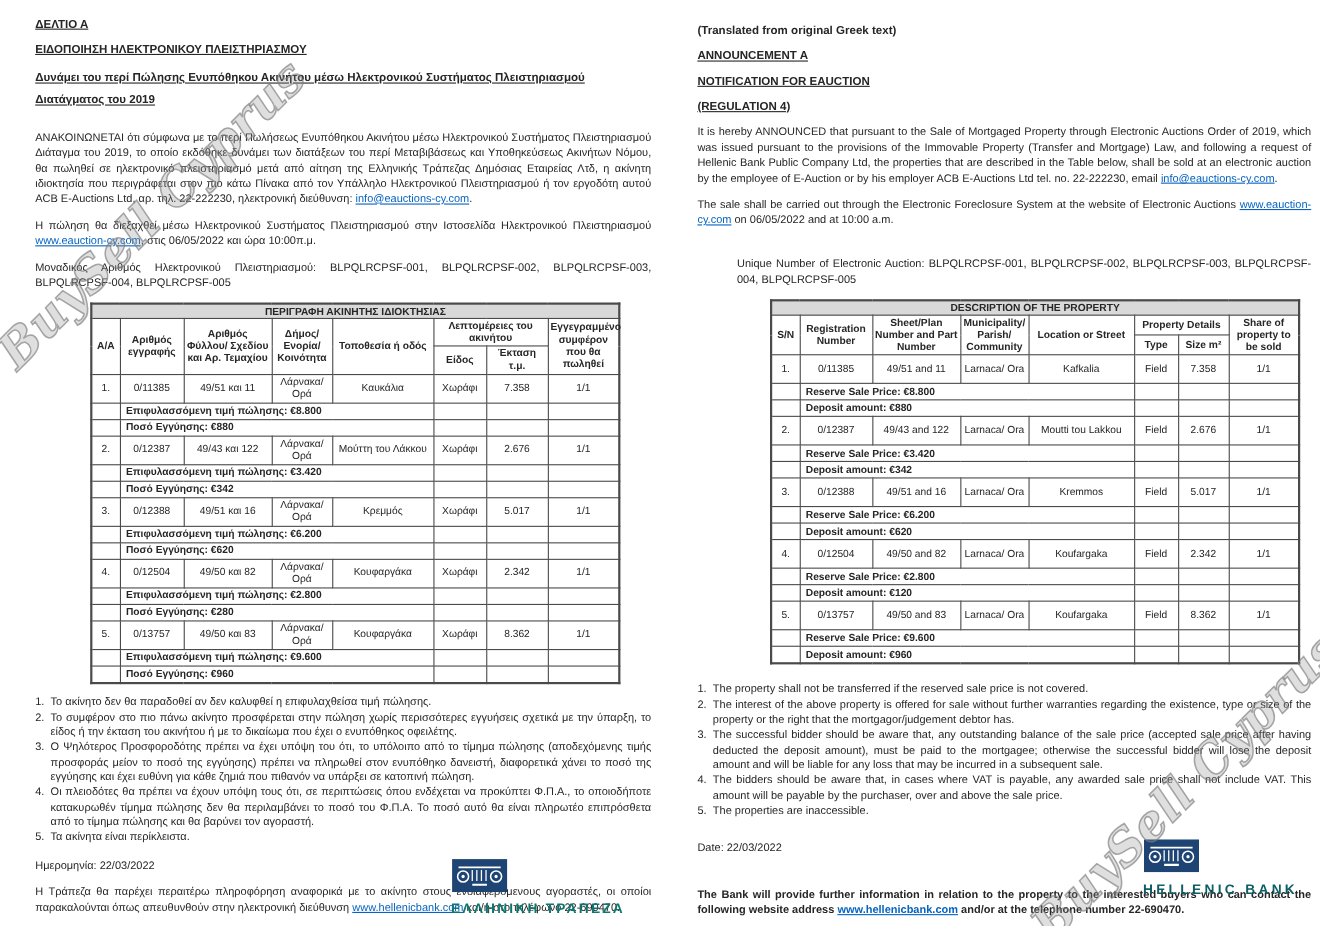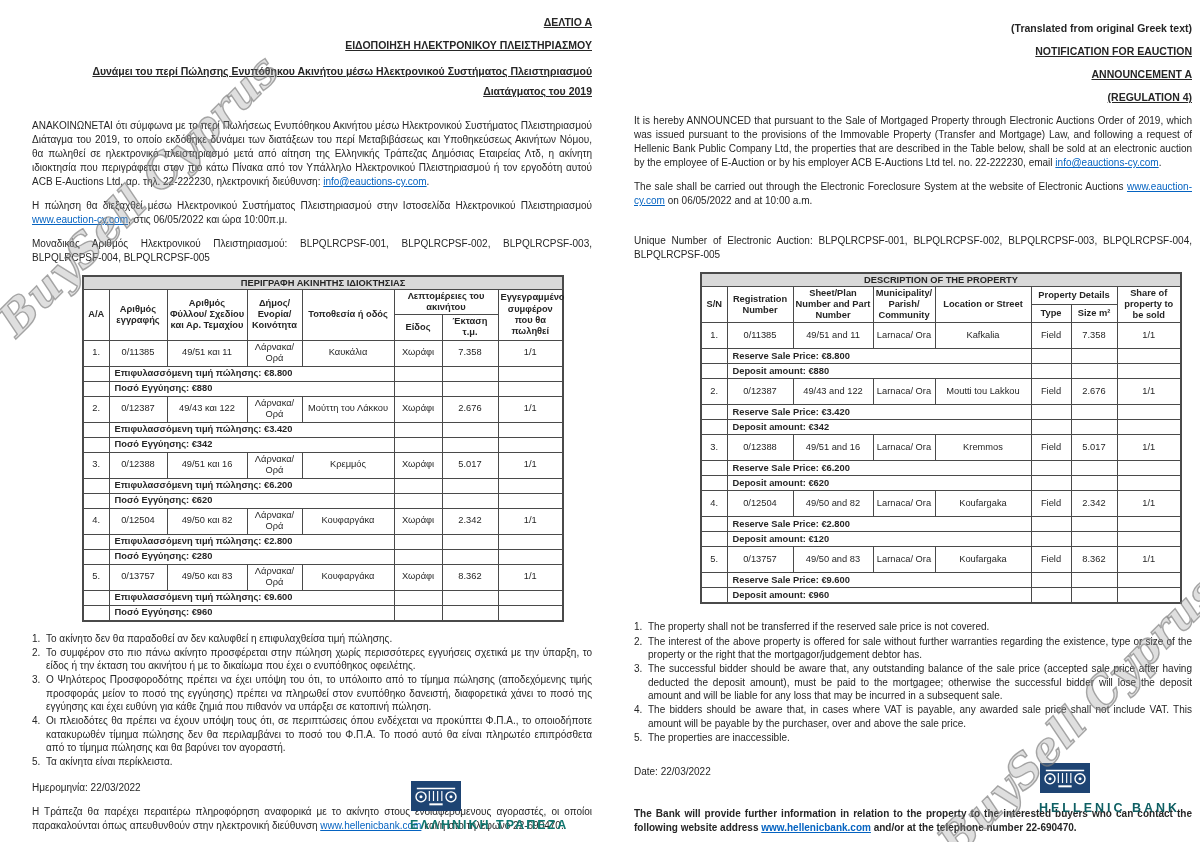--- a/index.html
+++ b/index.html
@@ -4,21 +4,21 @@
 <style>
   html,body{margin:0;padding:0;}
   body{
     width:1200px;height:842px;position:relative;overflow:hidden;
     background:#ffffff;color:#262626;
     font-family:"Liberation Sans", sans-serif;
   }
   .page{position:absolute;top:0;height:842px;background:#ffffff;}
   .page-left{left:32px;width:560px;}
   .page-right{left:634px;width:558px;}
-  .hd{font-size:10.5px;font-weight:bold;text-align:right;margin:0 0 11px 0;}
+  .hd{font-size:10.5px;font-weight:bold;text-align:left;margin:0 0 11px 0;}
   .hd .u{text-decoration:underline;}
   .hd3{line-height:1.9;margin-bottom:17px;}
   .para{font-size:10px;line-height:1.4;text-align:justify;margin:0 0 10px 0;}
   .lnk{color:#0563c1;text-decoration:underline;cursor:pointer;margin-top:12px;}
   .bold{font-weight:bold;}
 
   .doc-table{border-collapse:collapse;table-layout:fixed;font-size:9.3px;border:2px solid #4a4a4a;}
   .doc-table td{border:1px solid #4a4a4a;padding:1px 2px;vertical-align:middle;}
   .tcap{background:#d9d9d9;font-weight:bold;text-align:center;padding:1px;}
   .thc{font-weight:bold;text-align:center;line-height:1.2;padding:2px 1px;}
@@ -264,29 +264,29 @@
         <line x1="22" y1="28" x2="38" y2="28" stroke="#ffffff" stroke-width="2.4"></line>
       </svg>
     </span>
     <div class="logo-txt-gr">ΕΛΛΗΝΙΚΗ ΤΡΑΠΕΖΑ</div>
   </div>
 </div>
 
 <div class="page page-right">
   <div style="height:22px"></div>
   <div class="hd"><span>(Translated from original Greek text)</span></div>
+  <div class="hd"><span class="u">ANNOUNCEMENT A</span></div>
   <div class="hd"><span class="u">NOTIFICATION FOR EAUCTION</span></div>
-  <div class="hd"><span class="u">ANNOUNCEMENT A</span></div>
   <div class="hd"><span class="u">(REGULATION 4)</span></div>
 
   <p class="para"><span>It is hereby ANNOUNCED that pursuant to the Sale of Mortgaged Property through Electronic Auctions Order of 2019, which was issued pursuant to the provisions of the Immovable Property (Transfer and Mortgage) Law, and following a request of Hellenic Bank Public Company Ltd, the properties that are described in the Table below, shall be sold at an electronic auction  by the employee of E-Auction or by his employer ACB E-Auctions Ltd tel. no. 22-222230, email </span><span class="lnk">info@eauctions-cy.com</span><span>.</span></p>
 
   <p class="para"><span>The sale shall be carried out through the Electronic Foreclosure System at the website of Electronic Auctions </span><span class="lnk">www.eauction-cy.com</span><span> on 06/05/2022 and at 10:00 a.m.</span></p>
 
-  <p class="para" style="margin-top:26px;"><span>Unique Number of Electronic Auction: BLPQLRCPSF-001, BLPQLRCPSF-002, BLPQLRCPSF-003, BLPQLRCPSF-004, BLPQLRCPSF-005</span></p>
+  <p class="para" style="margin-top:26px;margin-left:36px;"><span>Unique Number of Electronic Auction: BLPQLRCPSF-001, BLPQLRCPSF-002, BLPQLRCPSF-003, BLPQLRCPSF-004, BLPQLRCPSF-005</span></p>
 
   <table class="doc-table" style="width:480px;margin:8px 0 0 66px;">
     <colgroup>
       <col style="width:26px">
         <col style="width:66px">
         <col style="width:80px">
         <col style="width:62px">
       <col style="width:96px">
         <col style="width:40px">
         <col style="width:46px">

